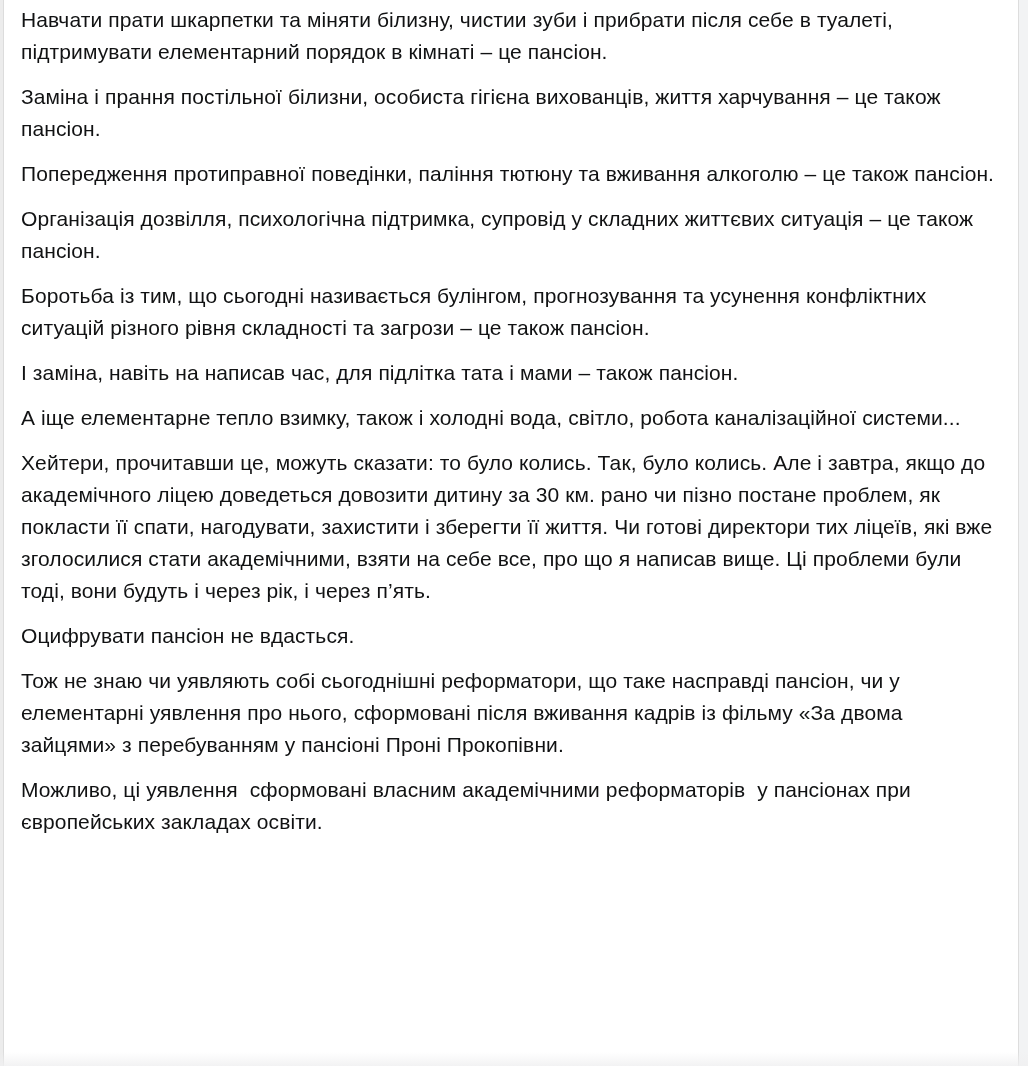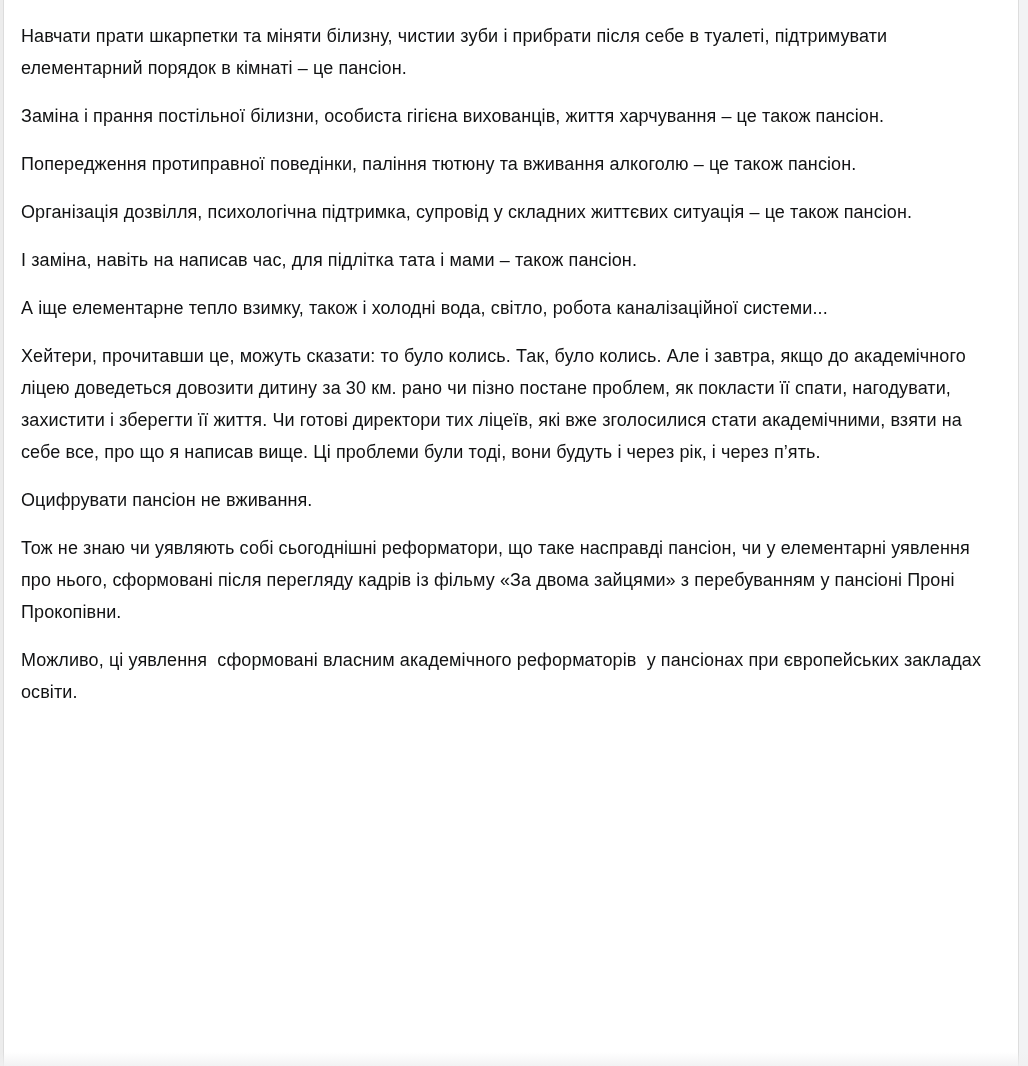--- a/index.html
+++ b/index.html
@@ -36,22 +36,22 @@
     box-sizing: border-box;
   }
   .article {
     position: absolute;
     left: 21px;
     top: 4px;
     width: 982px;
     color: #111213;
   }
   .article p {
-    margin: 16px 0 13px 0;
-    font-size: 18px;
+    margin: 0 0 13px 0;
+    font-size: 21px;
     line-height: 32px;
     font-weight: 400;
     letter-spacing: 0.1px;
     white-space: pre-wrap;
     color: #111213;
   }
   .page-bottom-fade {
     position: absolute;
     left: 0;
     bottom: 0;
@@ -65,23 +65,24 @@
 <body>
 
 <div class="edge-strip-left"></div>
 
 <div class="article">
 
 <p>Навчати прати шкарпетки та міняти білизну, чистии зуби і прибрати після себе в туалеті, підтримувати елементарний порядок в кімнаті – це пансіон.</p>
     <p>Заміна і прання постільної білизни, особиста гігієна вихованців, життя харчування – це також пансіон.</p>
     <p>Попередження протиправної поведінки, паління тютюну та вживання алкоголю – це також пансіон.</p>
     <p>Організація дозвілля, психологічна підтримка, супровід у складних життєвих ситуація – це також пансіон.</p>
+    <p>Боротьба із тим, що сьогодні називається булінгом, прогнозування та усунення конфліктних ситуацій різного рівня складності та загрози – це також пансіон.</p>
     <p>І заміна, навіть на написав час, для підлітка тата і мами – також пансіон.</p>
     <p>А іще елементарне тепло взимку, також і холодні вода, світло, робота каналізаційної системи...</p>
     <p>Хейтери, прочитавши це, можуть сказати: то було колись. Так, було колись. Але і завтра, якщо до академічного ліцею доведеться довозити дитину за 30 км. рано чи пізно постане проблем, як покласти її спати, нагодувати, захистити і зберегти її життя. Чи готові директори тих ліцеїв, які вже зголосилися стати академічними, взяти на себе все, про що я написав вище. Ці проблеми були тоді, вони будуть і через рік, і через п’ять.</p>
-    <p>Оцифрувати пансіон не вживання.</p>
-    <p>Тож не знаю чи уявляють собі сьогоднішні реформатори, що таке насправді пансіон, чи у елементарні уявлення про нього, сформовані після перегляду кадрів із фільму «За двома зайцями» з перебуванням у пансіоні Проні Прокопівни.</p>
-    <p>Можливо, ці уявлення  сформовані власним академічного реформаторів  у пансіонах при європейських закладах освіти.</p>
+    <p>Оцифрувати пансіон не вдасться.</p>
+    <p>Тож не знаю чи уявляють собі сьогоднішні реформатори, що таке насправді пансіон, чи у елементарні уявлення про нього, сформовані після вживання кадрів із фільму «За двома зайцями» з перебуванням у пансіоні Проні Прокопівни.</p>
+    <p>Можливо, ці уявлення  сформовані власним академічними реформаторів  у пансіонах при європейських закладах освіти.</p>
   </div>
 
 <div class="scrollbar-track"></div>
 
 <div class="page-bottom-fade"></div>
 
 </body></html>

